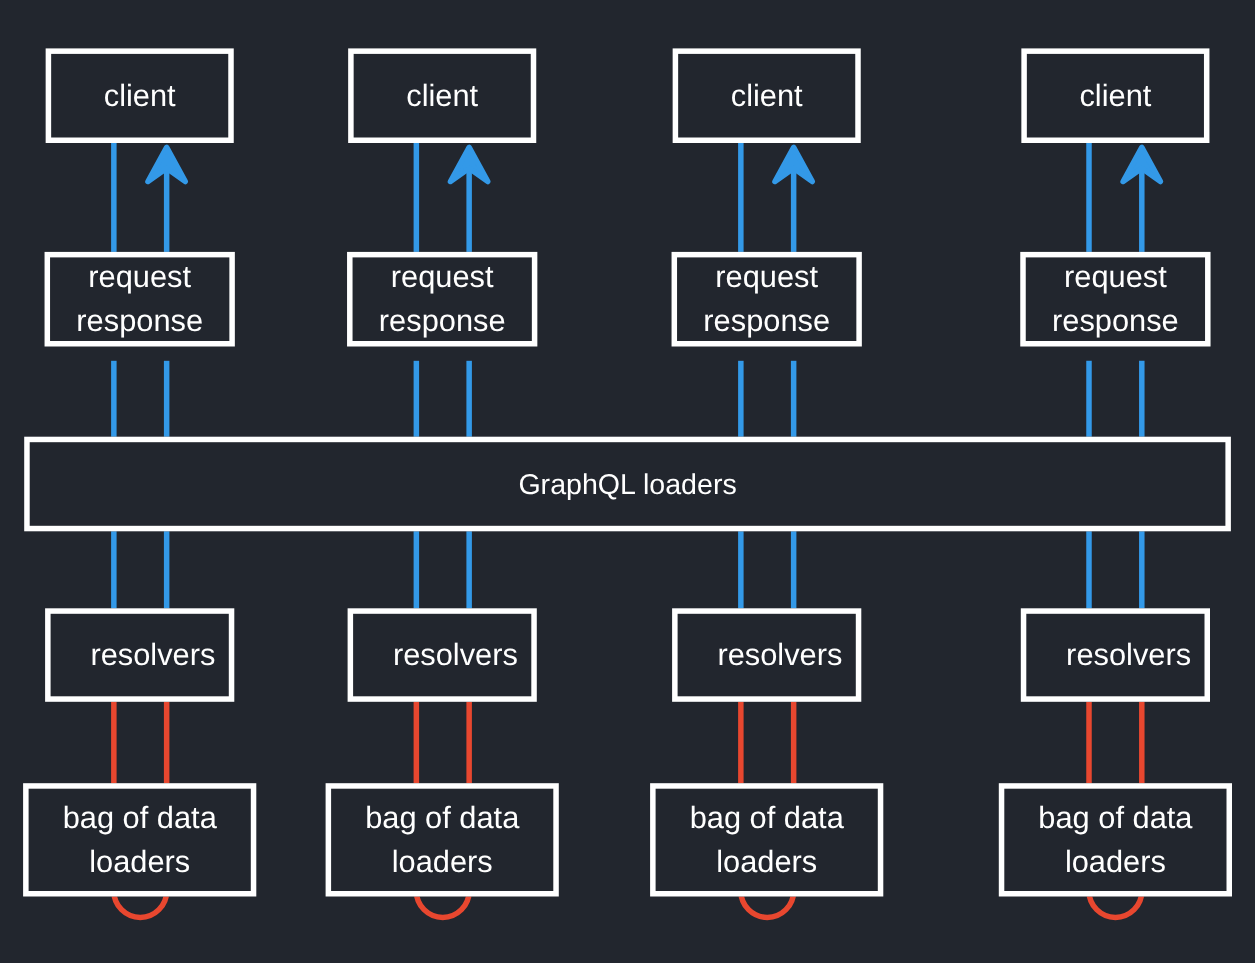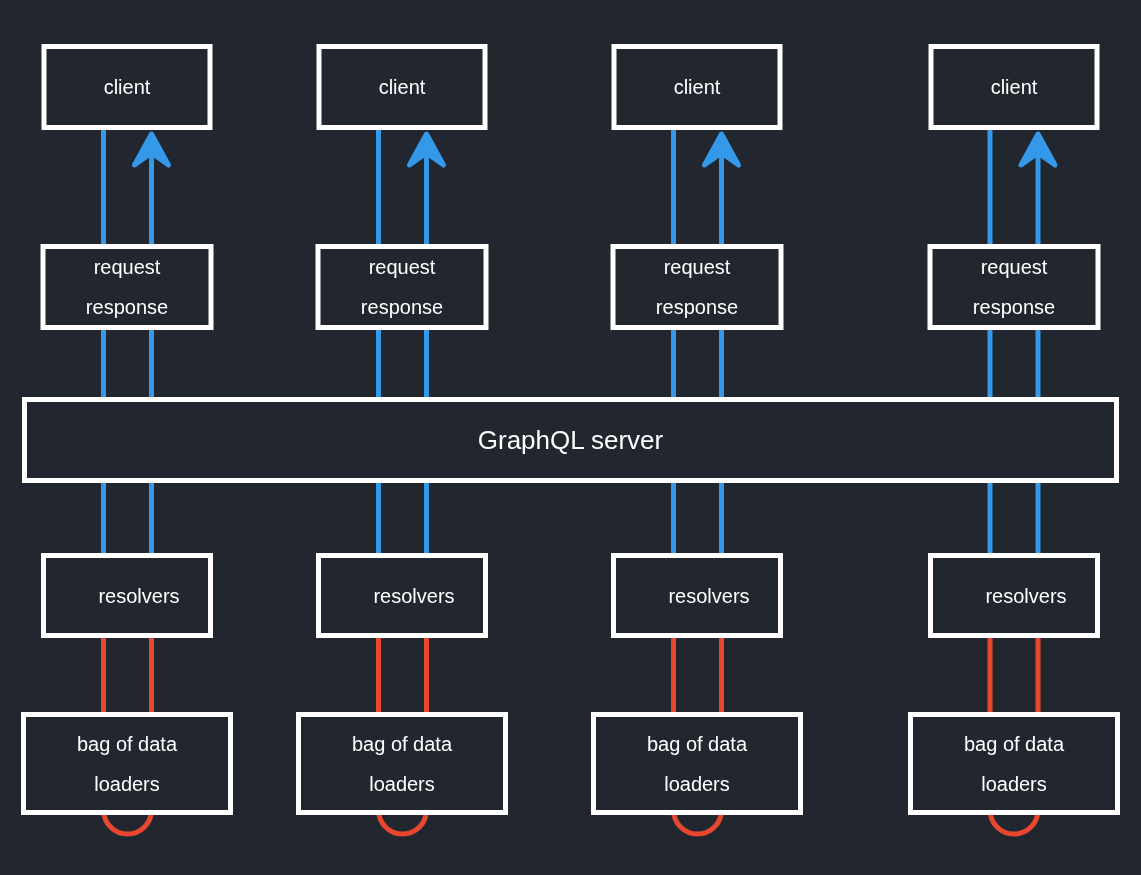--- a/index.html
+++ b/index.html
@@ -30,24 +30,24 @@
   .col-1 { left: 21px; }
   .col-2 { left: 296px; }
   .col-3 { left: 591px; }
   .col-4 { left: 908px; }
   .box {
     position: absolute; left: 50%; transform: translateX(-50%);
     background: var(--background);
     border: 5px solid var(--box-border);
     color: var(--text);
     display: flex; flex-direction: column; align-items: center; justify-content: center;
-    font-size: 20px; line-height: 40px; text-align: left; white-space: nowrap;
+    font-size: 28px; line-height: 40px; text-align: left; white-space: nowrap;
   }
   .client-box    { top: 44px;  width: 171px; height: 86px; }
-  .reqres-box    { top: 244px; width: 173px; height: 86px; }
+  .reqres-box    { top: 229px; width: 173px; height: 86px; }
   .resolvers-box { top: 553px; width: 172px; height: 85px; padding-left: 24px; }
   .bag-box       { top: 712px; width: 212px; height: 103px; }
   .server-bar {
     position: absolute; left: 22px; top: 397px; width: 1097px; height: 86px;
     background: var(--background);
     border: 5px solid var(--box-border);
     color: var(--text);
     display: flex; align-items: center; justify-content: center;
     font-size: 26px;
   }
@@ -174,16 +174,16 @@
     <div class="box resolvers-box">
       <span>resolvers</span>
     </div>
     <div class="box bag-box">
       <span>bag of data</span>
       <span>loaders</span>
     </div>
   </div>
 
   <div class="server-bar">
-    <span>GraphQL server</span>
+    <span>GraphQL loaders</span>
   </div>
 
 </div>
 
 </body></html>

